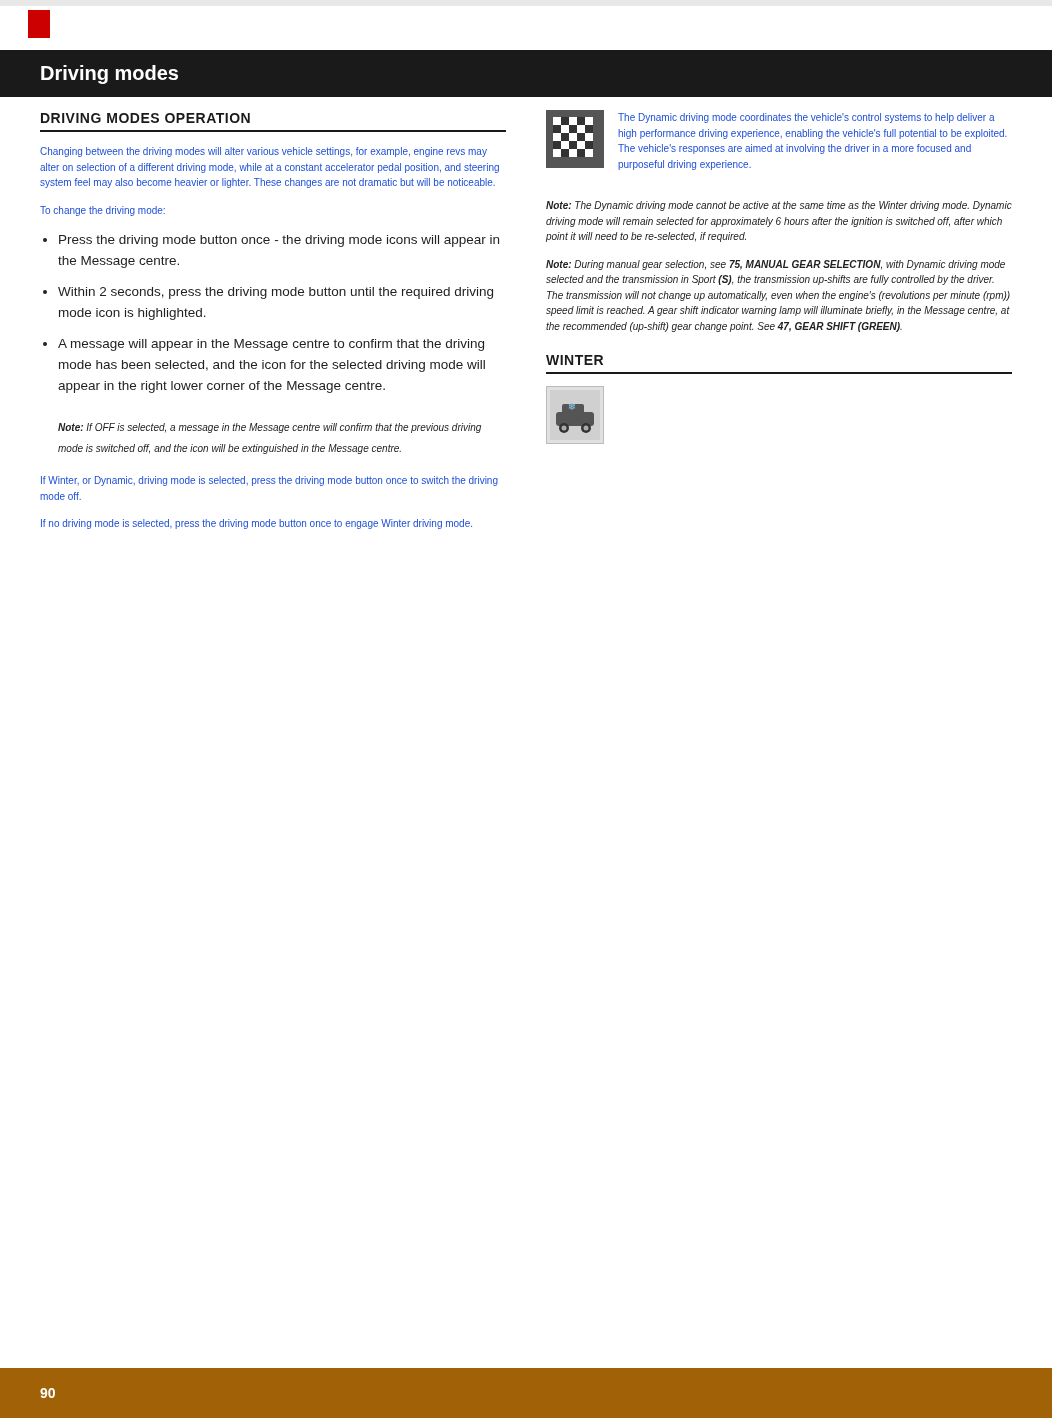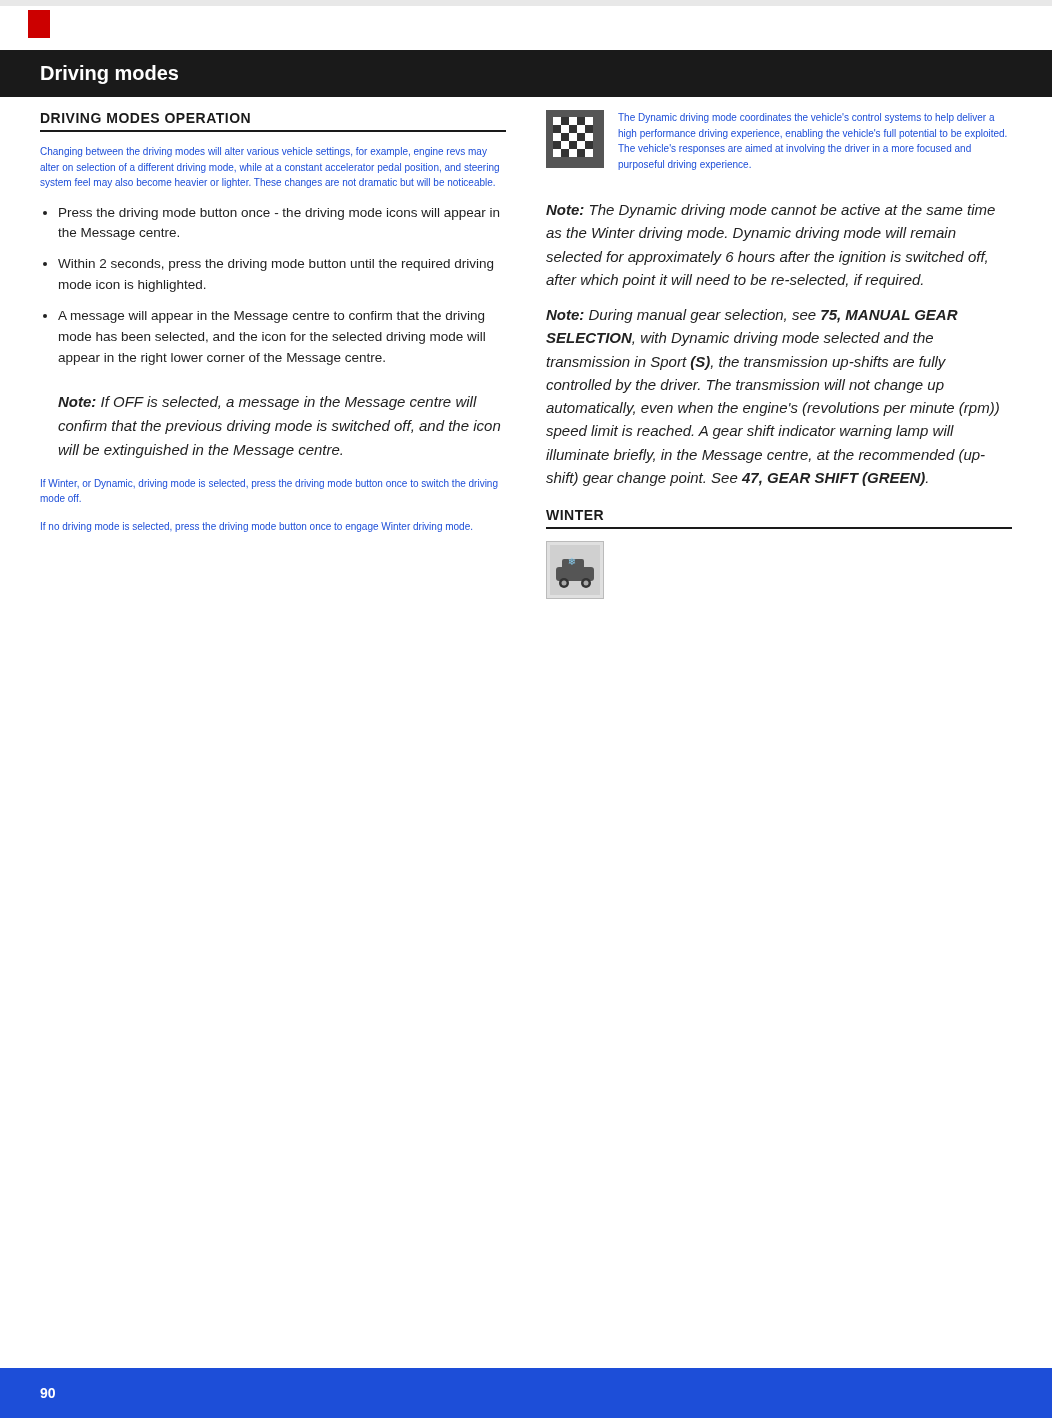--- a/index.html
+++ b/index.html
@@ -127,39 +127,39 @@
     .bullet-list li {
       font-size: 13.5px;
       line-height: 1.55;
       margin-bottom: 10px;
       list-style-type: disc;
     }
 
     
     .note-italic {
       font-style: italic;
-      font-size: 15px;
+      font-size: 10px;
       line-height: 1.55;
       margin-bottom: 12px;
     }
 
     .note-bold {
       font-weight: bold;
       font-style: italic;
     }
 
     
     .bold { font-weight: bold; }
 
     
     .bottom-bar {
       position: absolute;
       bottom: 0; left: 0; right: 0;
       height: 50px;
-      background: #1d4ed8;
+      background: #a16207;
       display: flex;
       align-items: center;
       padding-left: 40px;
     }
 
     .page-number {
       color: #fff;
       font-size: 14px;
       font-weight: bold;
     }
@@ -210,20 +210,21 @@
 
 <div class="main-content">
   <div class="columns">
 
     <div class="col-left">
       <div class="section-heading">DRIVING MODES OPERATION</div>
 
       <p class="body-text">Changing between the driving modes will alter various vehicle settings, for example, engine revs may alter on selection of a different driving mode, while at a constant accelerator pedal position, and steering system feel may also become heavier or lighter. These changes are not dramatic but will be noticeable.</p>
 
 
+      <p class="body-text">To change the driving mode:</p>
 
       <ul class="bullet-list">
         <li>Press the driving mode button once - the driving mode icons will appear in the Message centre.</li>
         <li>Within 2 seconds, press the driving mode button until the required driving mode icon is highlighted.</li>
         <li>
           <span>A message will appear in the Message centre to confirm that the driving mode has been selected, and the icon for the selected driving mode will appear in the right lower corner of the Message centre.</span>
           <br><br>
           <span class="note-italic">
             <span class="note-bold">Note:</span> If OFF is selected, a message in the Message centre will confirm that the previous driving mode is switched off, and the icon will be extinguished in the Message centre.
           </span>

